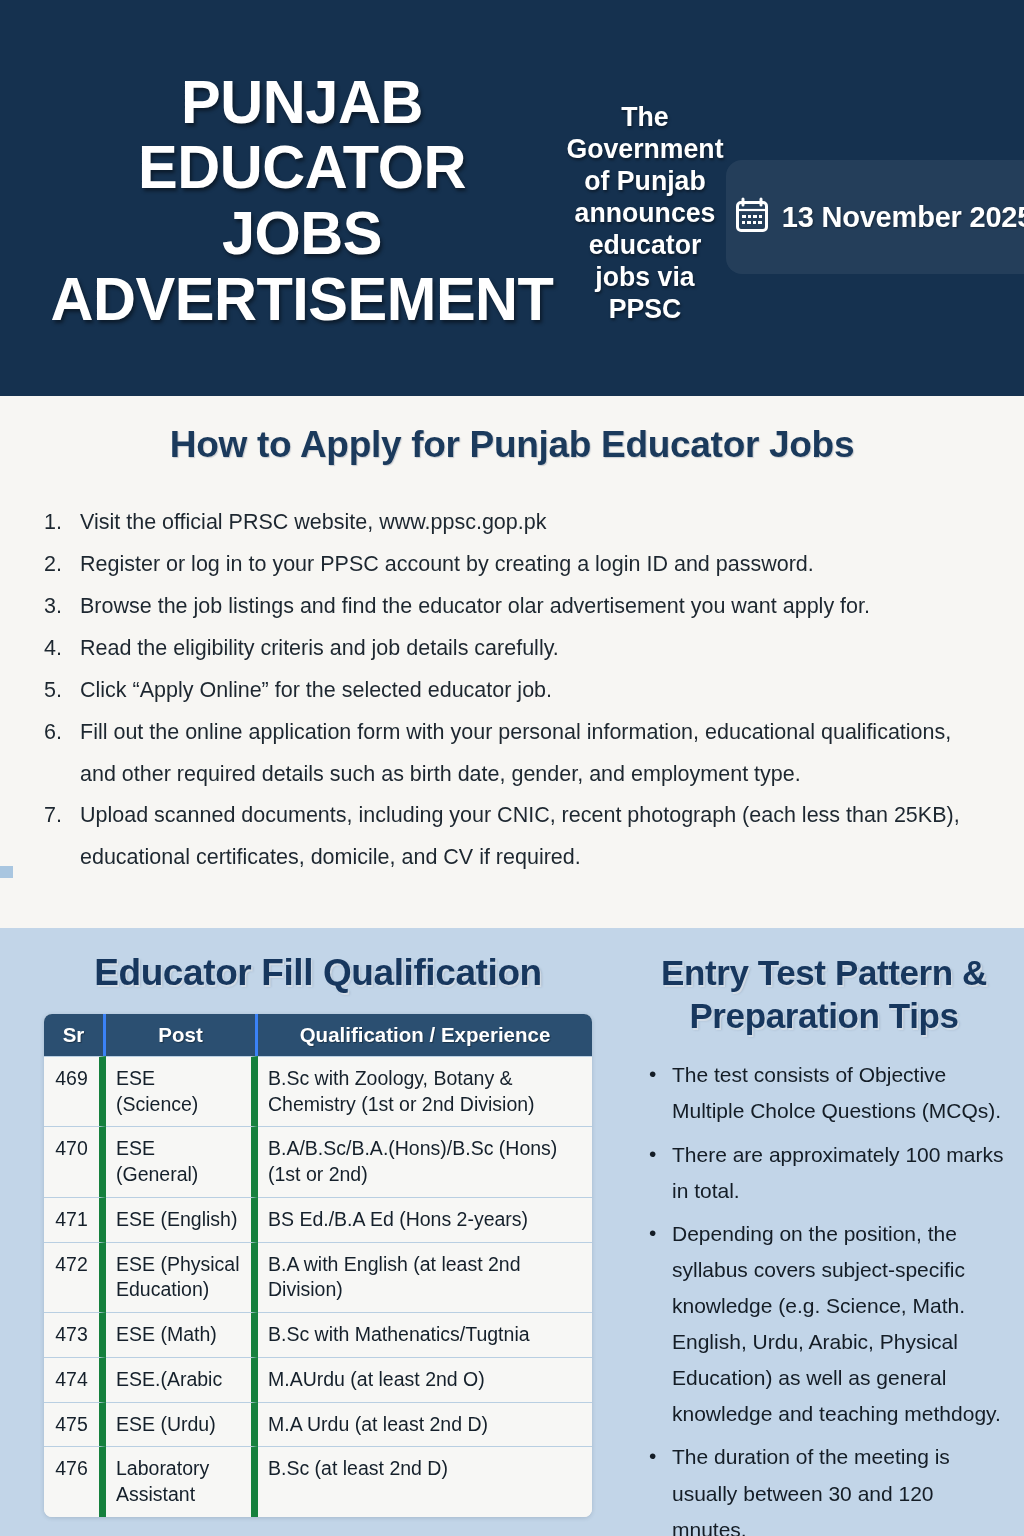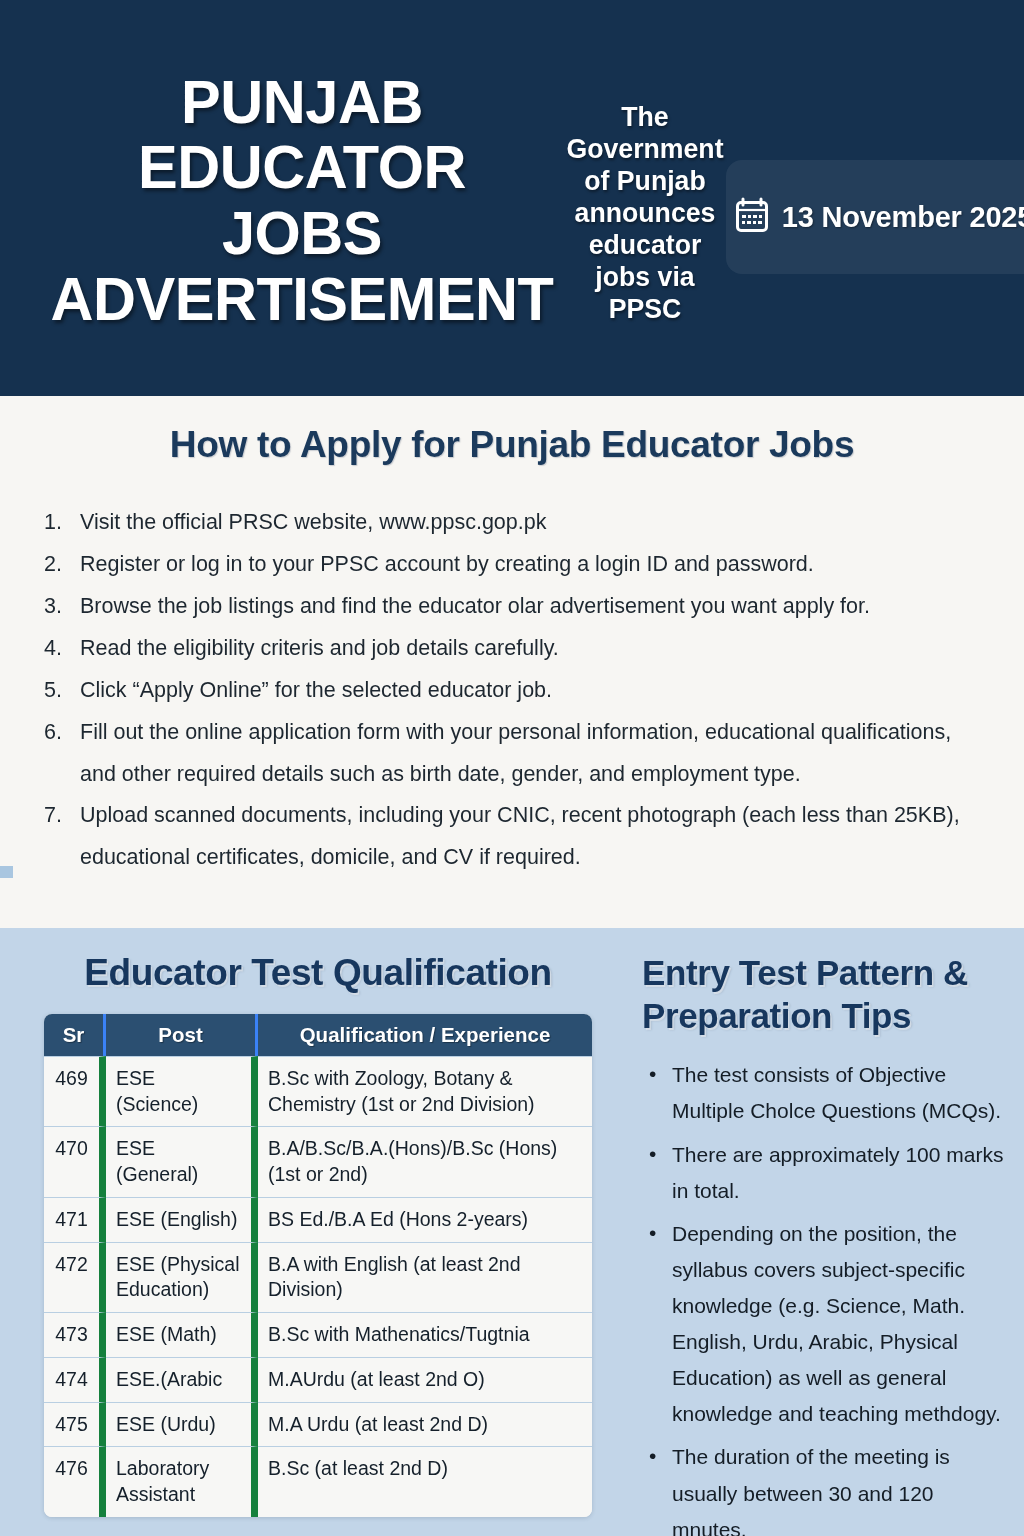--- a/index.html
+++ b/index.html
@@ -128,20 +128,21 @@
     overflow:hidden;
   }
   .col-left { width:600px; flex:0 0 600px; }
   .col-right { flex:1 1 auto; padding-left:6px; }
 
   .sec-title {
     color:#17375e;
     font-weight:bold;
     text-shadow:1.5px 1.5px 1px rgba(255,255,255,0.55), 2px 2px 2px rgba(90,110,135,0.35);
     letter-spacing:-0.4px;
+    text-align:center;
   }
   .qual-title { font-size:37px; text-align:center; margin-bottom:20px; }
   .entry-title { font-size:35px; line-height:1.22; margin-bottom:20px; }
 
   table.qual {
     width:548px;
     margin-left:26px;
     border-collapse:separate;
     border-spacing:0;
     background:#f7f7f5;
@@ -276,21 +277,21 @@
       <li>Click “Apply Online” for the selected educator job.</li>
       <li>Fill out the online application form with your personal information, educational qualifications, and other required details such as birth date, gender, and employment type.</li>
       <li>Upload scanned documents, including your CNIC, recent photograph (each less than 25KB), educational certificates, domicile, and CV if required.</li>
     </ol>
     <div class="left-tab"></div>
   </div>
 
   <div class="lower">
 
     <div class="col-left">
-      <div class="sec-title qual-title">Educator Test Qualification</div>
+      <div class="sec-title qual-title">Educator Fill Qualification</div>
 
       <table class="qual">
         <thead>
           <tr>
             <th style="width:62px">Sr</th>
             <th style="width:152px">Post</th>
             <th>Qualification / Experience</th>
           </tr>
         </thead>
         <tbody>

